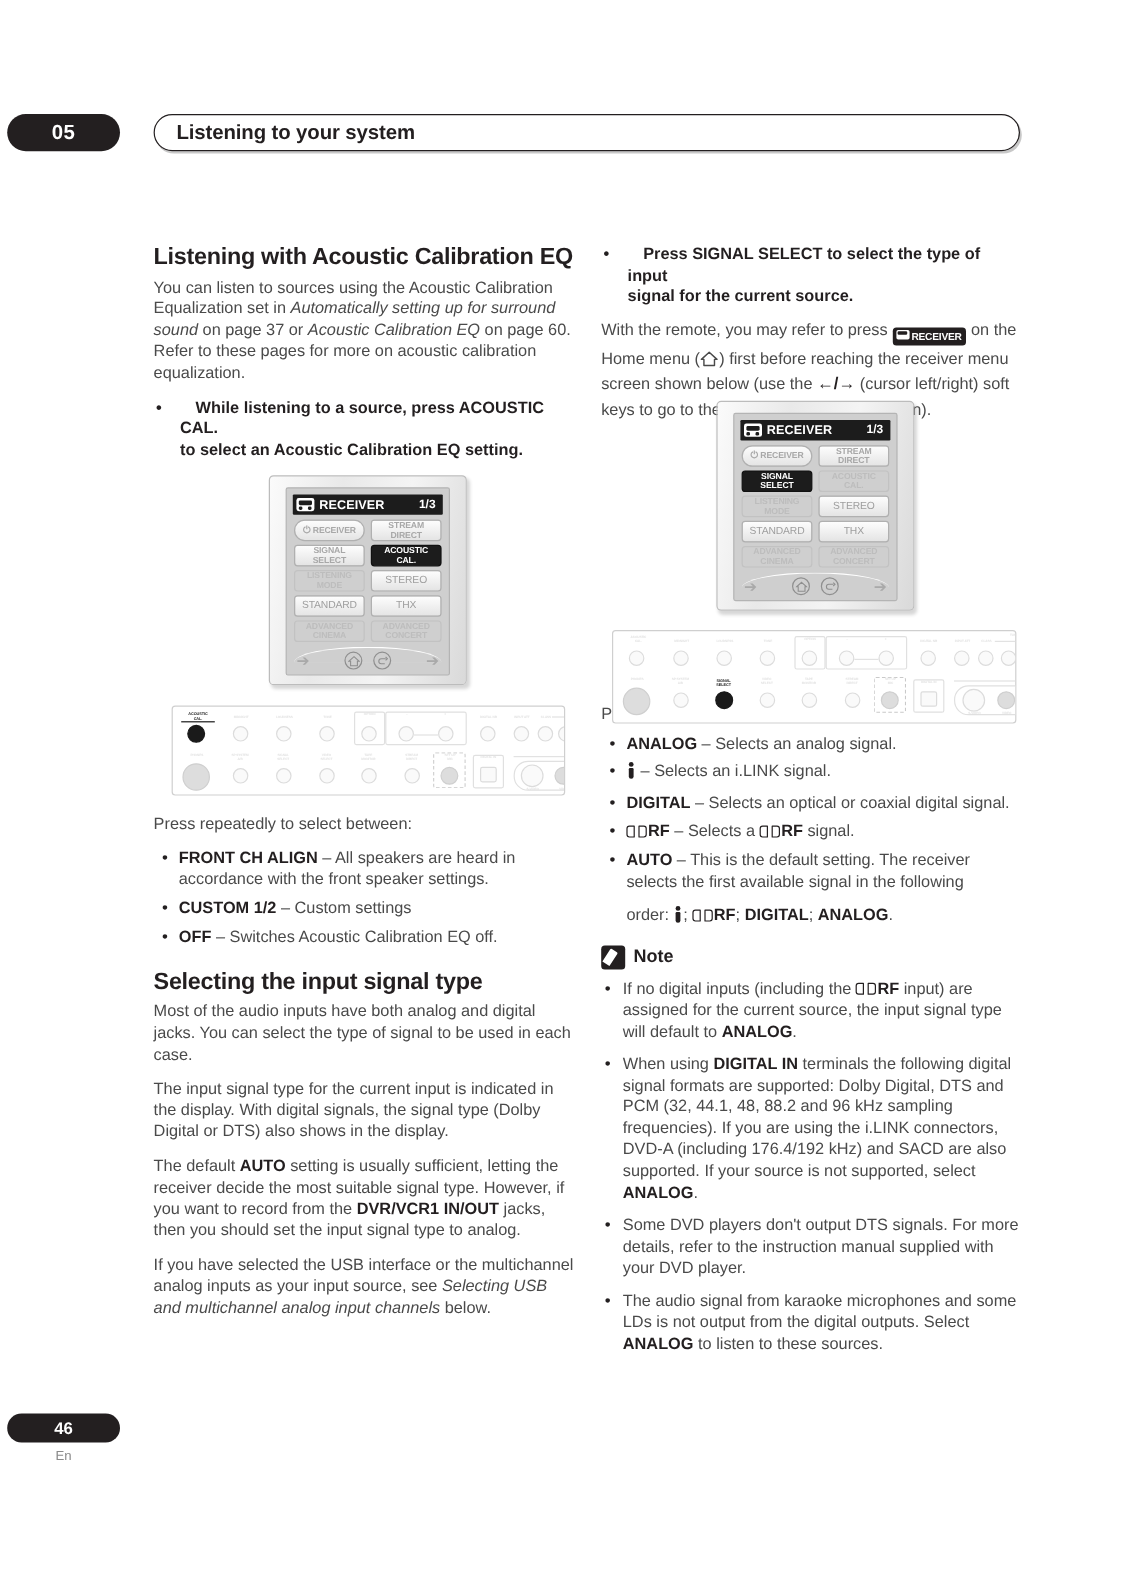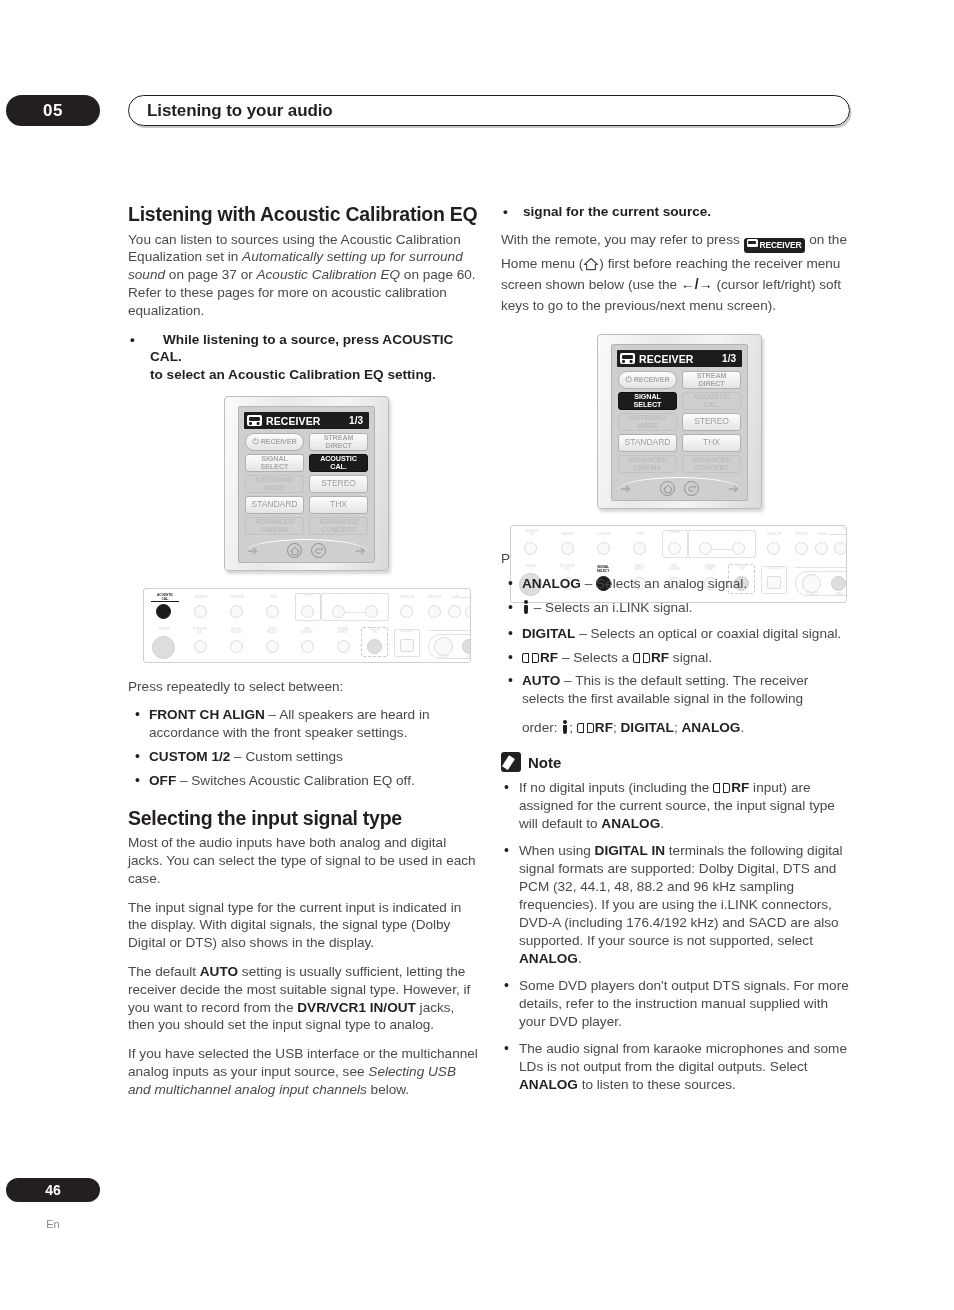--- a/index.html
+++ b/index.html
@@ -240,29 +240,29 @@
     background:#fff;
   }
 
   
   .footer { position:absolute; left:6px; top:1178px; width:130px; }
   .page-pill {
     width:94px; height:24px; background:#231f20; border-radius:12px;
     color:#fff; font-weight:bold; font-size:14px;
     display:flex; align-items:center; justify-content:center;
   }
-  .lang { width:94px; text-align:center; font-size:11px; color:#8a8a8a; margin-top:16px; }
+  .lang { width:94px; text-align:center; font-size:11px; color:#8a8a8a; margin-top:6px; }
 </style>
 </head>
 <body>
 
 <div class="page-header">
   <div class="chapter-tag">05</div>
   <div class="header-bar">
-    <div class="header-title">Listening to your audio</div>
+    <div class="header-title">Listening to your system</div>
   </div>
 </div>
 
 <div class="col col-left">
 
   <h2 class="sec">Listening with Acoustic Calibration EQ</h2>
 
   <p class="body"><span>You can listen to sources using the Acoustic Calibration Equalization set in </span><span class="i">Automatically setting up for surround sound</span><span> on page 37 or </span><span class="i">Acoustic Calibration EQ</span><span> on page 60. Refer to these pages for more on acoustic calibration equalization.</span></p>
 
   <div class="instr">
@@ -421,20 +421,21 @@
   <p class="body">Most of the audio inputs have both analog and digital jacks. You can select the type of signal to be used in each case.</p>
   <p class="body">The input signal type for the current input is indicated in the display. With digital signals, the signal type (Dolby Digital or DTS) also shows in the display.</p>
   <p class="body"><span>The default </span><span class="b">AUTO</span><span> setting is usually sufficient, letting the receiver decide the most suitable signal type. However, if you want to record from the </span><span class="b">DVR/VCR1 IN/OUT</span><span> jacks, then you should set the input signal type to analog.</span></p>
   <p class="body"><span>If you have selected the USB interface or the multichannel analog inputs as your input source, see </span><span class="i">Selecting USB and multichannel analog input channels</span><span> below.</span></p>
 </div>
 
 <div class="col col-right">
 
   <div class="instr" style="margin-bottom:8px;">
     <span class="dot">•</span>
+    <span class="in">Press SIGNAL SELECT to select the type of input</span>
     <span>signal for the current source.</span>
   </div>
 
   <p class="body" style="line-height:1.55;"><span>With the remote, you may refer to press </span><span class="rcv-chip"><span class="cb"></span><span>RECEIVER</span></span><span> on the Home menu (</span><span class="home-glyph"><svg width="16" height="14" viewBox="0 0 16 14">
           <path d="M8 1.5 L14.5 7.5 H12.4 V12.6 H3.6 V7.5 H1.5 Z" fill="none" stroke="#4a4a4a" stroke-width="1.2" stroke-linejoin="round"></path>
         </svg></span><span>) first before reaching the receiver menu screen shown below (use the </span><span class="b arrow-lr">←/→</span><span> (cursor left/right) soft keys to go to the previous/next menu screen).</span></p>
 
   <div class="remote" style="left:96px; top:131px; width:165px; height:175px;">
     <div class="remote-body">
       <div class="remote-inner">

